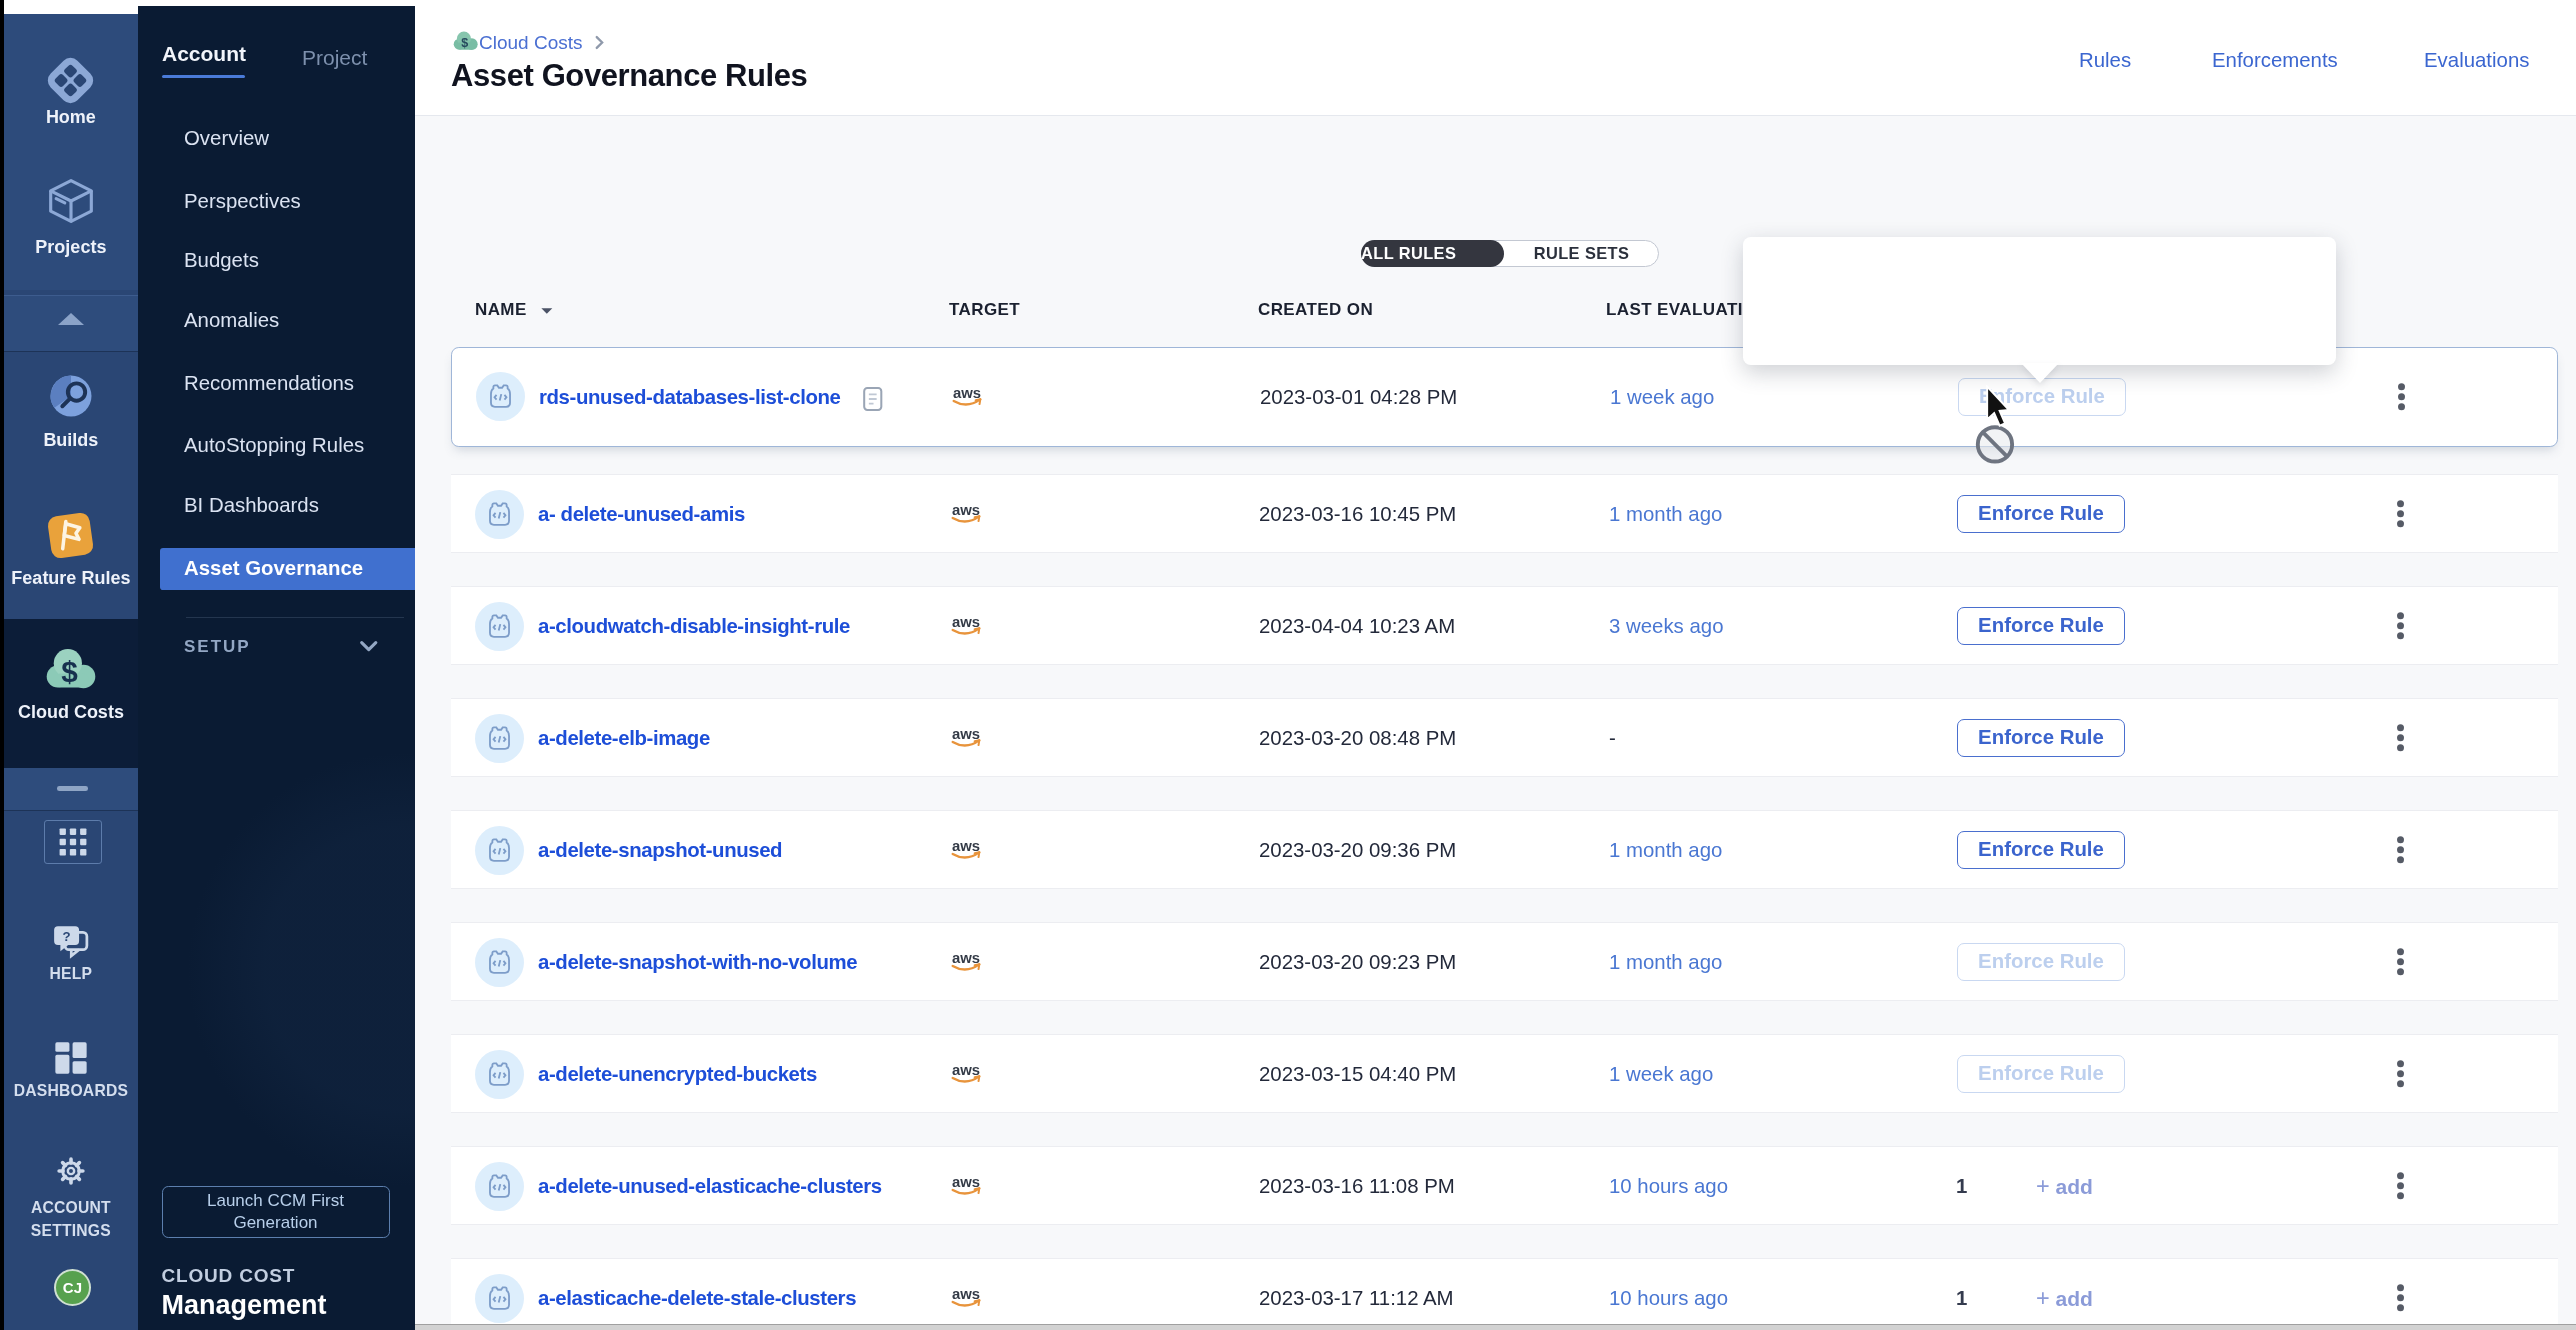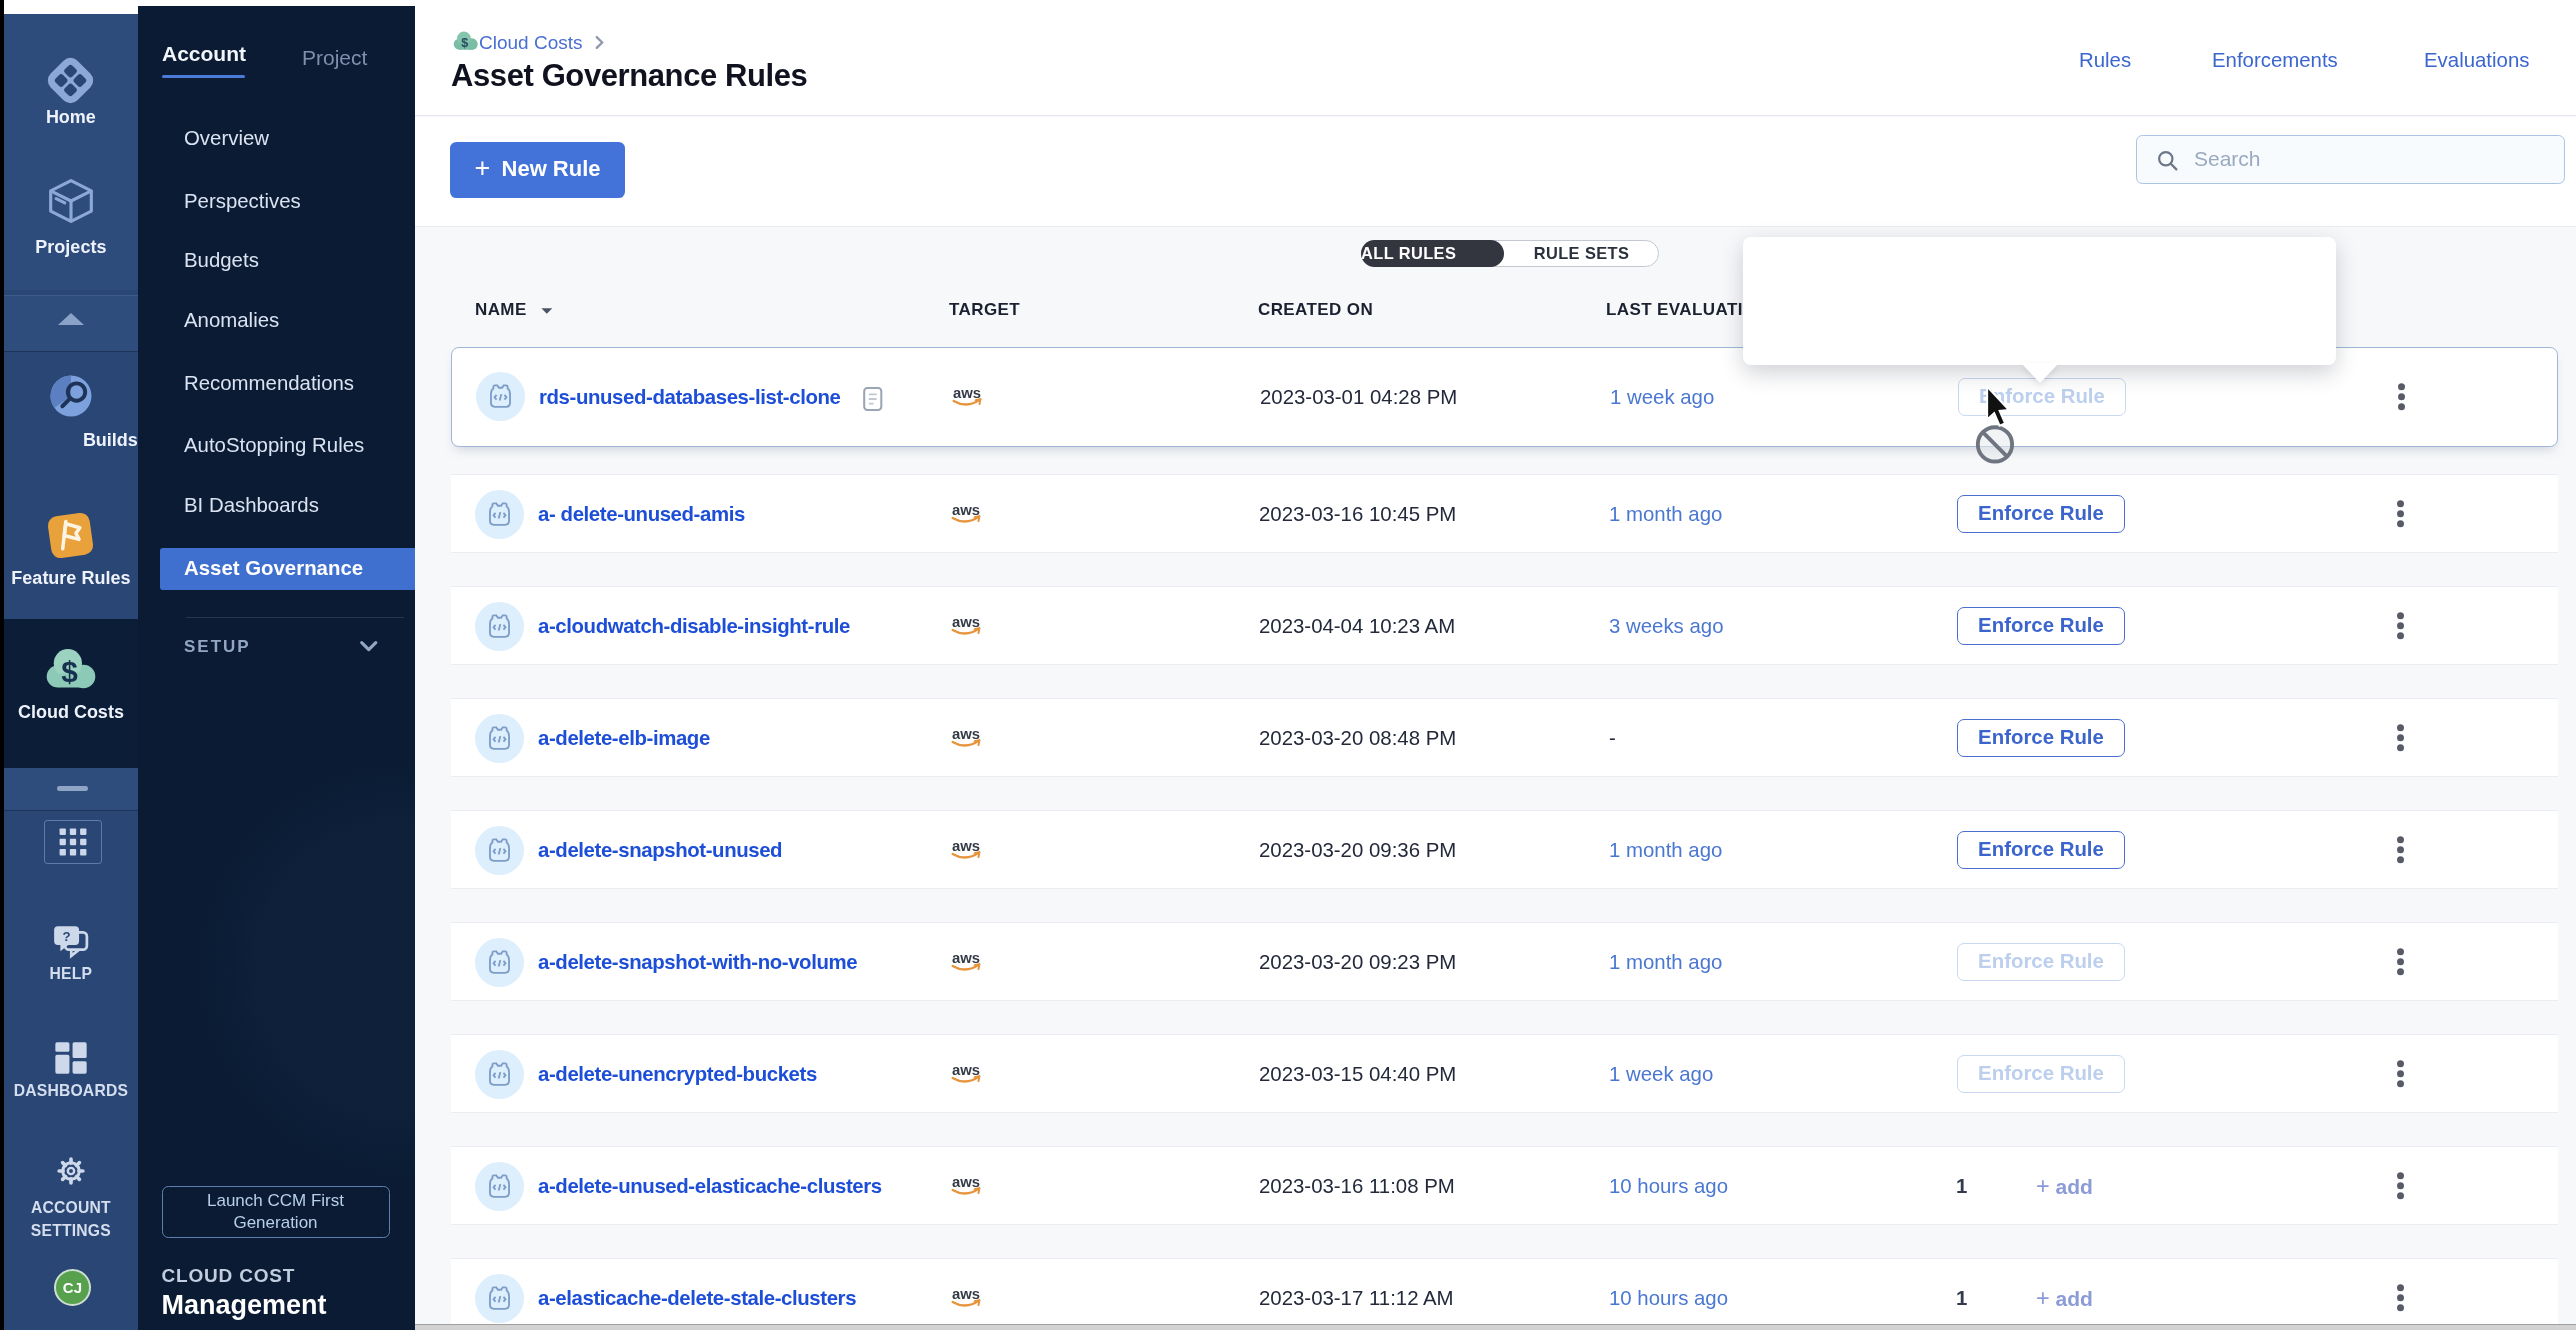--- a/index.html
+++ b/index.html
@@ -78,21 +78,21 @@
   <div class="abs" style="left:0;top:281px;width:134px;height:57px;background:#2e4c7c;border-top:1.6px solid #3d5c8e;border-bottom:1.6px solid #1d3357;"></div>
   <div class="abs" style="left:54px;top:299px;width:0;height:0;border-left:13.3px solid transparent;border-right:13.3px solid transparent;border-bottom:12.5px solid #8ba3c8;"></div>
 
   <div class="ibitem" style="top:356px;">
     <svg width="52" height="52" viewBox="0 0 66 66" style="display:block;margin:0 auto;">
       <circle cx="33" cy="33" r="26" fill="#7da1dd"></circle>
       <path d="M33 7 A26 26 0 0 0 12 48 L33 33 Z" fill="#5b7fc0"></path>
       <circle cx="40" cy="28" r="11" fill="none" stroke="#1d3357" stroke-width="5"></circle>
       <path d="M32 36 L22 46" stroke="#1d3357" stroke-width="5" stroke-linecap="round"></path>
     </svg>
-    <div class="iblabel" style="margin-top:7.8px;text-align:right;">Builds</div>
+    <div class="iblabel" style="margin-top:7.8px;">Builds</div>
   </div>
 
   <div class="ibitem" style="top:495px;">
     <svg width="53" height="53" viewBox="0 0 68 68" style="display:block;margin:0 auto;">
       <rect x="7" y="7" width="54" height="54" rx="12" fill="#e9a23b" transform="rotate(-8 34 34)"></rect>
       <g fill="none" stroke="#fdf4e3" stroke-width="4.5" stroke-linejoin="round" stroke-linecap="round">
         <path d="M24 51 L28 16"></path>
         <path d="M28 19 L46 24 L41 31 L45 39 L26 34 Z"></path>
       </g>
     </svg>
@@ -207,33 +207,20 @@
     </svg>
     <div class="abs" style="left:64px;top:32px;font-size:19px;color:#4a6fd2;font-weight:500;">Cloud Costs</div>
     <svg class="abs" style="left:177px;top:34px;" width="15.7" height="17" viewBox="0 0 20 22">
         <path d="M6 4 L13 11 L6 18" fill="none" stroke="#8f99ab" stroke-width="3" stroke-linecap="round"></path>
       </svg>
     <div class="abs" style="left:36px;top:58px;font-size:31px;letter-spacing:-0.4px;font-weight:700;color:#10131f;">Asset Governance Rules</div>
     <div class="toplink" style="left:1664px;">Rules</div>
     <div class="toplink" style="left:1797px;">Enforcements</div>
     <div class="toplink" style="left:2009px;">Evaluations</div>
   </div>
-  <div id="toolbar">
-    <div class="abs" style="left:35px;top:25px;width:175px;height:56px;background:#4373d9;border-radius:6.3px;color:#fff;text-align:center;">
-      <span style="font-size:27px;font-weight:400;vertical-align:middle;line-height:53px;">+</span>
-      <span style="font-size:22px;font-weight:700;vertical-align:middle;line-height:53px;margin-left:7.8px;">New Rule</span>
-    </div>
-    <div class="abs" style="left:1721px;top:18px;width:429px;height:49px;border:1.6px solid #abc4e6;border-radius:6.3px;background:#f7fbfe;">
-      <svg class="abs" style="left:19px;top:12.5px;" width="23.5" height="23.5" viewBox="0 0 30 30">
-          <circle cx="12.5" cy="12.5" r="8.5" fill="none" stroke="#6b7689" stroke-width="2.8"></circle>
-          <path d="M19 19 L26 26" stroke="#6b7689" stroke-width="2.8" stroke-linecap="round"></path>
-        </svg>
-      <div class="abs" style="left:57px;top:11px;font-size:21px;color:#9aa9c0;">Search</div>
-    </div>
-  </div>
 
   <div class="abs" style="left:946px;top:240px;width:298px;height:27.4px;border:1.6px solid #c3c8d2;border-radius:14px;background:#fff;"></div>
   <div class="abs" style="left:946px;top:240px;width:143px;height:27.4px;border-radius:14px;background:#34363f;color:#fff;font-size:16.4px;font-weight:700;line-height:27.4px;letter-spacing:0.4px;">ALL RULES</div>
   <div class="abs" style="left:1107px;top:240px;width:119px;height:27.4px;color:#2b303c;font-size:16.4px;font-weight:700;text-align:center;line-height:27.4px;letter-spacing:0.4px;">RULE SETS</div>
 
   <div class="colhdr" style="left:60px;">NAME</div>
   <svg class="abs" style="left:124px;top:305px;" width="15.7" height="11" viewBox="0 0 20 14">
       <path d="M3 4 L10 11 L17 4 Z" fill="#4b5366"></path>
     </svg>
   <div class="colhdr" style="left:534px;">TARGET</div>

